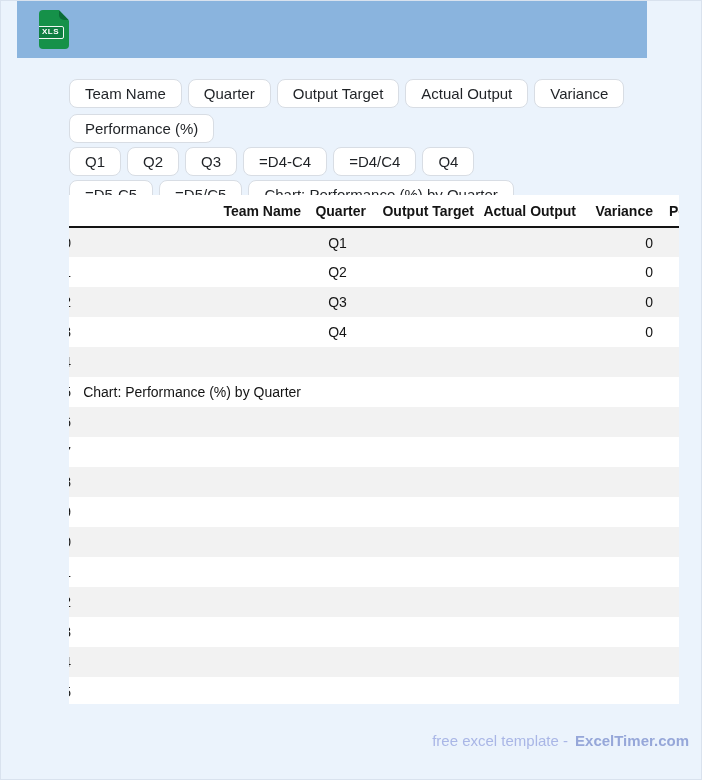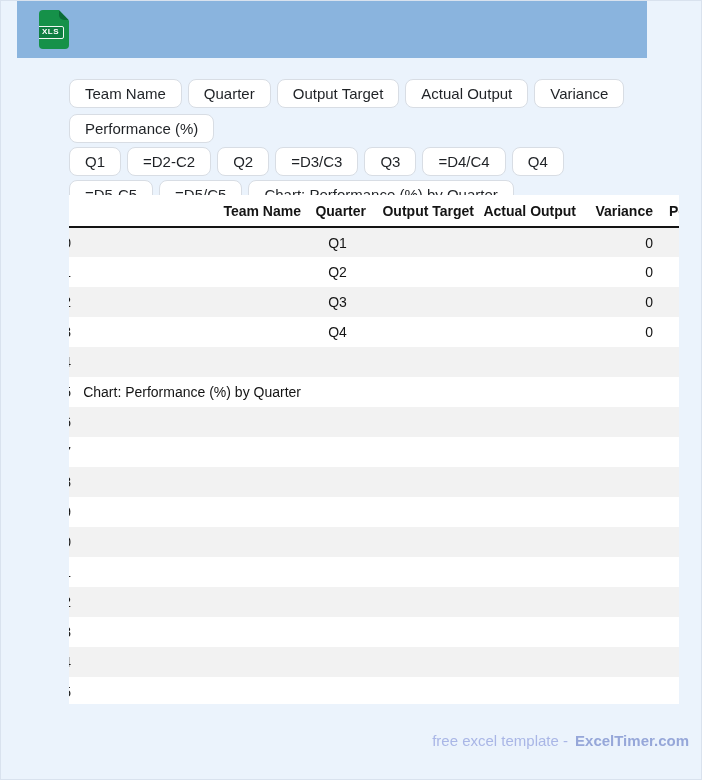--- a/index.html
+++ b/index.html
@@ -110,24 +110,23 @@
   <div class="chip-row">
       <span class="chip">Team Name</span>
       <span class="chip">Quarter</span>
       <span class="chip">Output Target</span>
       <span class="chip">Actual Output</span>
       <span class="chip">Variance</span>
       <span class="chip">Performance (%)</span>
     </div>
   <div class="chip-row">
       <span class="chip">Q1</span>
-      <span class="chip">=D2-C2</span>
       <span class="chip">Q2</span>
-      <span class="chip">=D3/C3</span>
       <span class="chip">Q3</span>
+      <span class="chip">=D4-C4</span>
       <span class="chip">=D4/C4</span>
       <span class="chip">Q4</span>
     </div>
   <div class="chip-row">
       <span class="chip">=D5-C5</span>
       <span class="chip">=D5/C5</span>
       <span class="chip">Chart: Performance (%) by Quarter</span>
     </div>
 </div>
 

